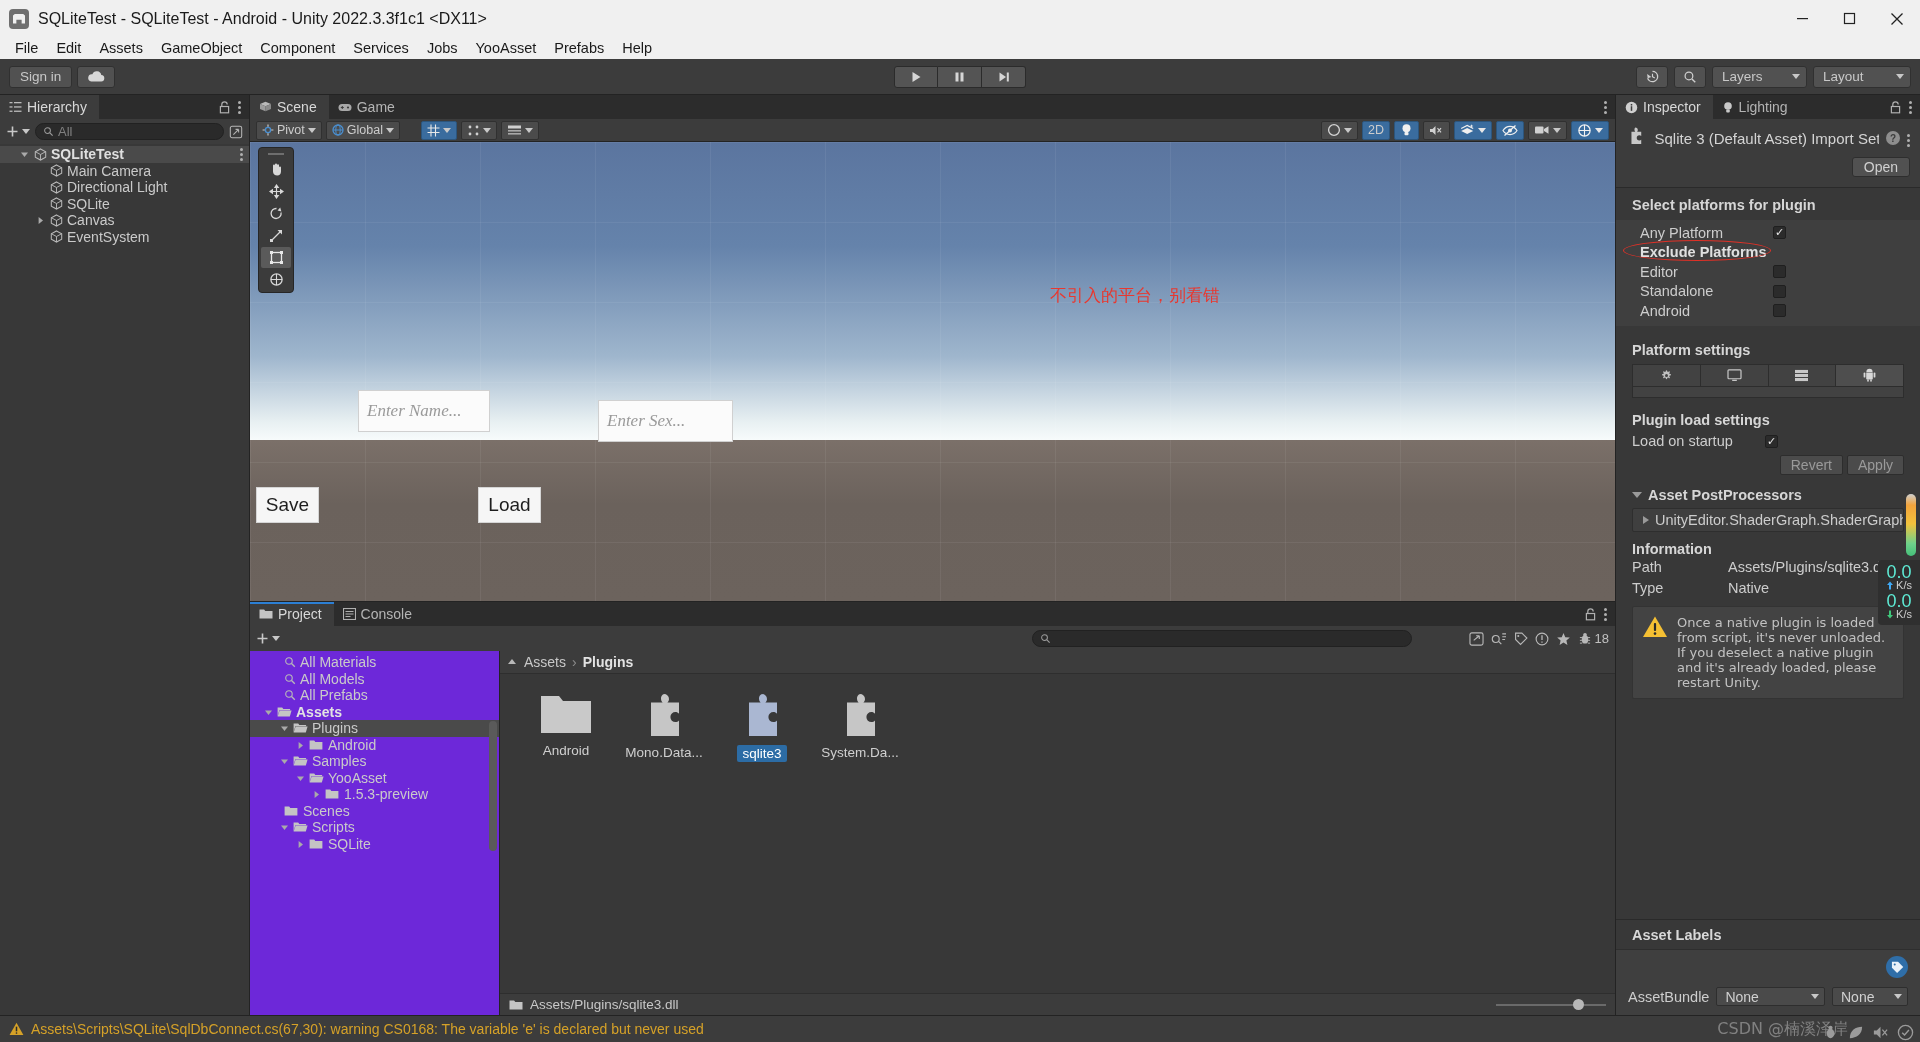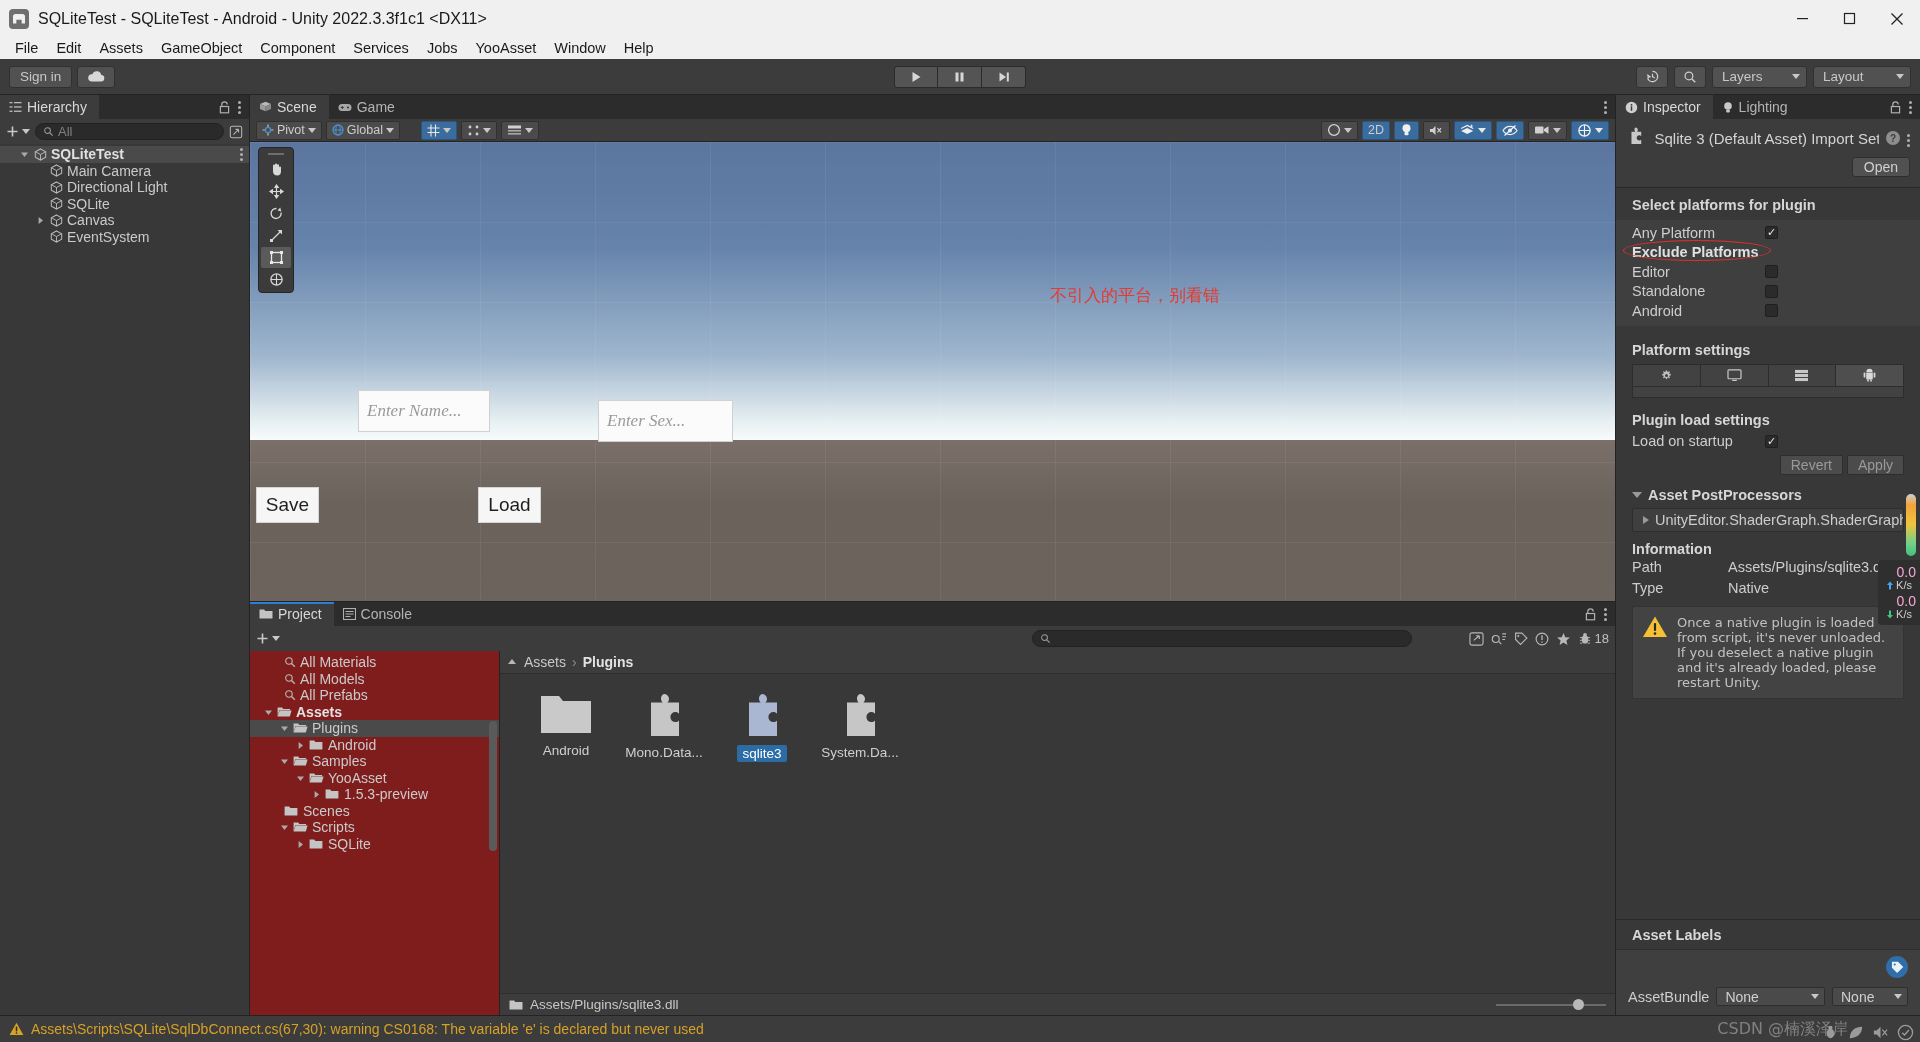--- a/index.html
+++ b/index.html
@@ -193,21 +193,21 @@
   .proj-search {
     flex:1 1 auto; max-width:610px; height:17px; background:#2a2a2a;
     border:1px solid #212121; border-radius:9px;
     display:flex; align-items:center; padding:0 7px; gap:4px;
   }
   .proj-tool-right { margin-left:auto; display:flex; align-items:center; gap:7px; }
   .badge-count { display:flex; align-items:center; gap:3px; color:#c0c0c0; font-size:13px; }
 
   .proj-body { flex:1 1 auto; display:flex; min-height:0; }
   .proj-tree {
-    width:250px; flex:0 0 250px; background:#7f1d1d;
+    width:250px; flex:0 0 250px; background:#6d28d9;
     border-right:1px solid #232323; position:relative; overflow:hidden; padding-top:3px;
   }
   .trow {
     height:16.5px; display:flex; align-items:center; gap:4px;
     font-size:14px; color:#cacaca; padding-right:6px;
   }
   .trow.selected { background:#4a4a4a; }
   .trow.bold { font-weight:bold; color:#e2e2e2; }
   .tree-scroll {
     position:absolute; right:2px; top:70px; width:8px; height:130px;
@@ -254,21 +254,21 @@
     display:flex; align-items:center;
   }
   .insp-body { flex:1 1 auto; overflow:hidden; padding:0; position:relative; }
   .sec-title { font-weight:bold; color:#d6d6d6; font-size:14.5px; }
   .insp-block { padding:9px 16px 0 16px; }
   .plat-box { background:#3f3f3f; margin:7px 0 0 0; padding:3px 0 5px 0; }
   .plat-row {
     height:19.5px; display:flex; align-items:center; font-size:14.5px; color:#cdcdcd;
     padding:0 16px; position:relative;
   }
-  .plat-row .lbl { width:133px; }
+  .plat-row .lbl { width:133px;margin-left:8px; }
   .plat-row.bold .lbl { font-weight:bold; color:#e0e0e0; }
   .cbox {
     width:13px; height:13px; background:#2b2b2b; border:1px solid #1f1f1f; border-radius:2px;
     display:flex; align-items:center; justify-content:center; color:#e8e8e8; font-size:11px;
   }
   .red-ellipse {
     position:absolute; border:1.6px solid #e03127; border-radius:50%;
     pointer-events:none;
   }
   .plat-tabs { display:flex; margin-top:6px; }
@@ -320,21 +320,21 @@
     padding:0 9px; flex:0 0 auto; border-top:1px solid #232323;
     font-size:14px; color:#d5a128;
   }
   .sb-right { margin-left:auto; display:flex; align-items:center; gap:10px; }
 
   
   .net-overlay {
     position:absolute; right:0; top:560px; width:42px; background:#2f2f2f;
     border-radius:4px 0 0 4px; padding:5px 4px; text-align:center; z-index:40;
   }
-  .net-val { font-size:14px; color:#f9a8d4; line-height:14px;text-align:right; }
+  .net-val { font-size:18px; color:#5eead4; line-height:14px; }
   .net-unit { font-size:11px; color:#cfcfcf; display:flex; align-items:center; justify-content:center; gap:2px; }
   .net-bar {
     position:absolute; right:4px; top:-66px; width:10px; height:62px; border-radius:5px;
     background:linear-gradient(180deg,#cfcfcf 0%,#f2a33c 18%,#f2c23c 48%,#6fd18a 80%,#45c07a 100%);
   }
   .watermark {
     position:absolute; right:72px; bottom:2px; color:#8d8d8d; font-size:16px;
     font-family:"DejaVu Sans", sans-serif; opacity:.85; z-index:45; white-space:nowrap;
   }
   .wm-icons { position:absolute; right:6px; bottom:1px; display:flex; gap:8px; z-index:46; }
@@ -368,21 +368,21 @@
 
   <div class="menubar">
     <div class="menuitem">File</div>
     <div class="menuitem">Edit</div>
     <div class="menuitem">Assets</div>
     <div class="menuitem">GameObject</div>
     <div class="menuitem">Component</div>
     <div class="menuitem">Services</div>
     <div class="menuitem">Jobs</div>
     <div class="menuitem">YooAsset</div>
-    <div class="menuitem">Window</div>
+    <div class="menuitem">Prefabs</div>
     <div class="menuitem">Help</div>
   </div>
 
   <div class="toolbar">
     <div class="tbar-left">
       <div class="signin-btn">Sign in</div>
       <div class="cloud-btn">
         <svg width="18" height="13" viewBox="0 0 18 13">
             <path d="M4.3 11.5h9.6a3.2 3.2 0 0 0 .4-6.4A4.6 4.6 0 0 0 5.4 4.3a3.6 3.6 0 0 0-1.1 7.2z" fill="#d8d8d8"></path>
           </svg>

